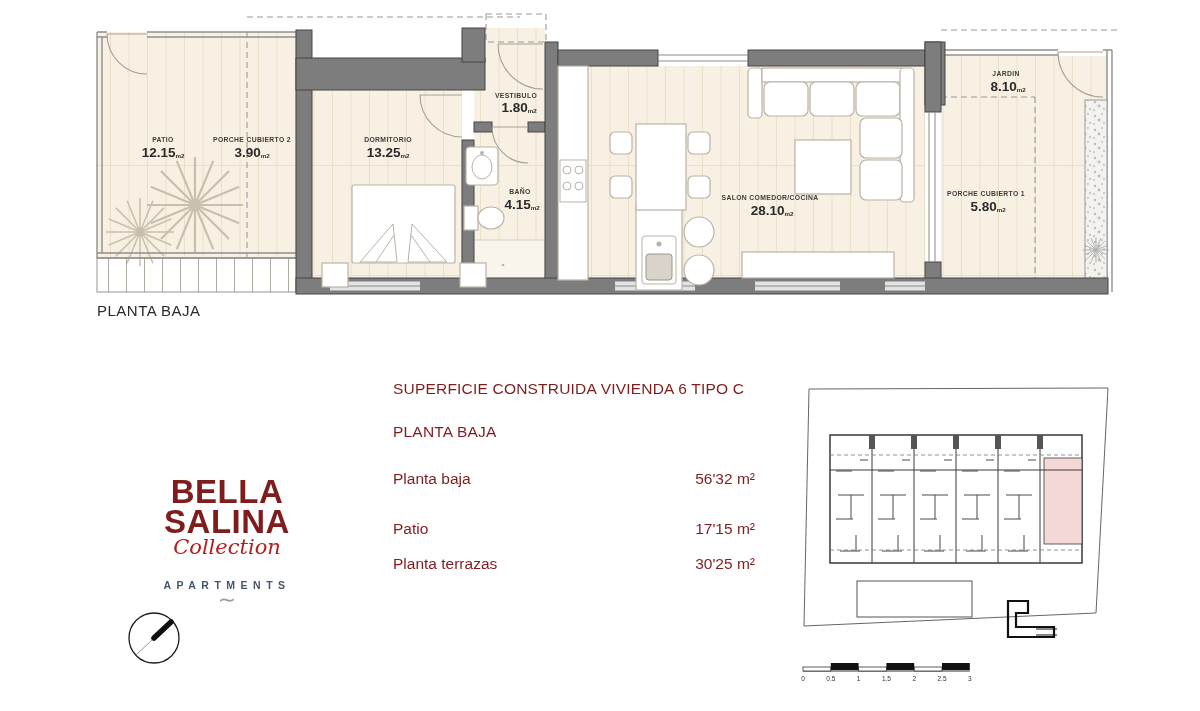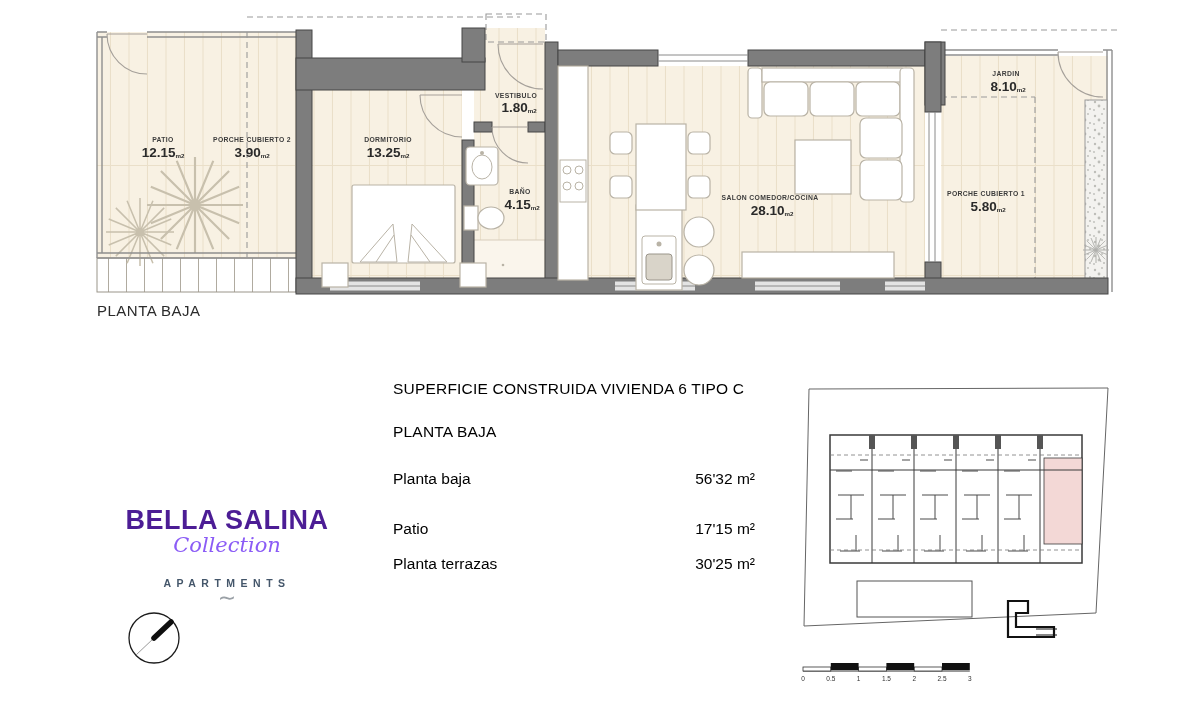--- a/index.html
+++ b/index.html
@@ -14,28 +14,28 @@
   .wall{fill:#7d7d7d;stroke:#474747;stroke-width:1;}
   .fence{stroke:#8f8f8f;stroke-width:1.4;fill:none;}
   .dash{stroke:#9a9a9a;stroke-width:1.1;fill:none;stroke-dasharray:6 4;}
   .arc{stroke:#a5a09a;stroke-width:1.1;fill:none;}
   .furn{fill:#ffffff;stroke:#b9b3a6;stroke-width:1.2;}
   .furn2{fill:none;stroke:#b9b3a6;stroke-width:1;}
   .glz{stroke:#8a8a8a;stroke-width:1;fill:none;}
   #plan-title{position:absolute;left:97px;top:302px;font-size:15px;letter-spacing:.5px;color:#2b2b2b;}
   
   #logo{position:absolute;left:118px;top:477px;width:218px;text-align:center;}
-  .brand{font-size:27px;font-weight:600;letter-spacing:.5px;color:#4c1d95;line-height:30px;margin-top:28px;}
-  .collection{font-family:"DejaVu Serif",serif;font-style:italic;font-size:21px;color:#8b5cf6;
+  .brand{font-size:33px;font-weight:600;letter-spacing:.5px;color:#7f1d1d;line-height:30px;}
+  .collection{font-family:"DejaVu Serif",serif;font-style:italic;font-size:21px;color:#b91c1c;
               line-height:24px;margin-top:-2px;}
   .apartments{font-size:10.5px;font-weight:bold;letter-spacing:5.5px;color:#44566a;
               line-height:13px;margin-top:20px;}
   .tilde{font-size:22px;color:#9aa0a6;line-height:16px;}
   
-  #summary{position:absolute;left:393px;top:380px;width:362px;color:#000000;font-size:15.5px;}
+  #summary{position:absolute;left:393px;top:380px;width:362px;color:#7f1d1d;font-size:15.5px;}
   .s-title{margin-bottom:25px;letter-spacing:.2px;}
   .s-sub{margin-bottom:27px;letter-spacing:.2px;}
   .s-row{display:flex;justify-content:space-between;line-height:21.5px;}
   .s-gap{height:14px;}
   .sp-line{stroke:#3a3a3a;stroke-width:1;}
   .sp-tick{font-family:"Liberation Sans",sans-serif;font-size:6.5px;fill:#333;text-anchor:middle;}
 </style>
 </head>
 <body>
 

